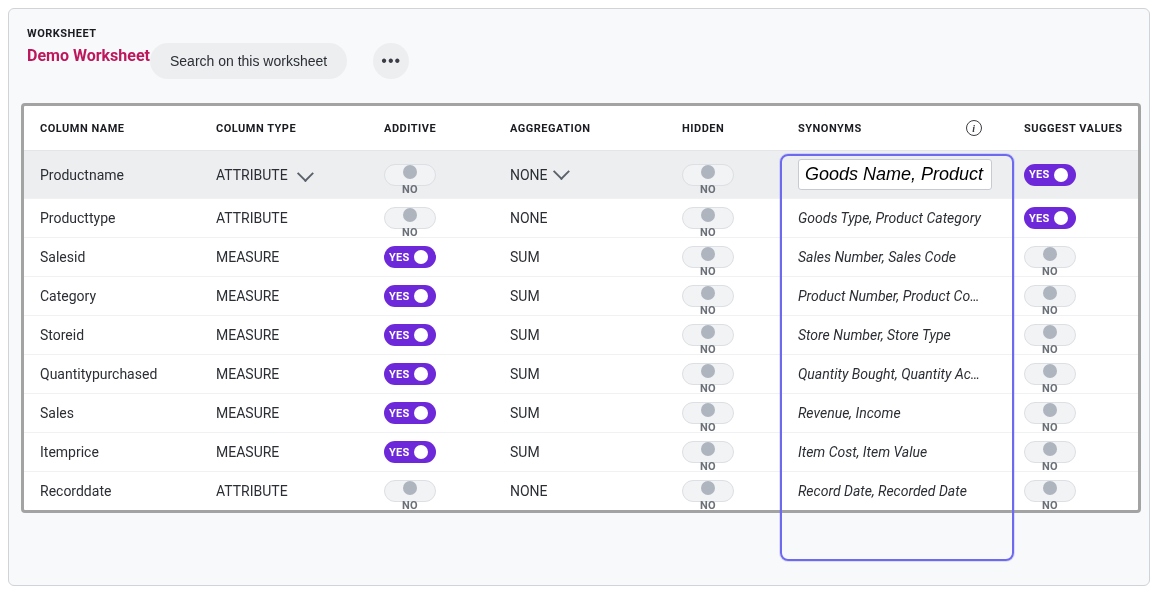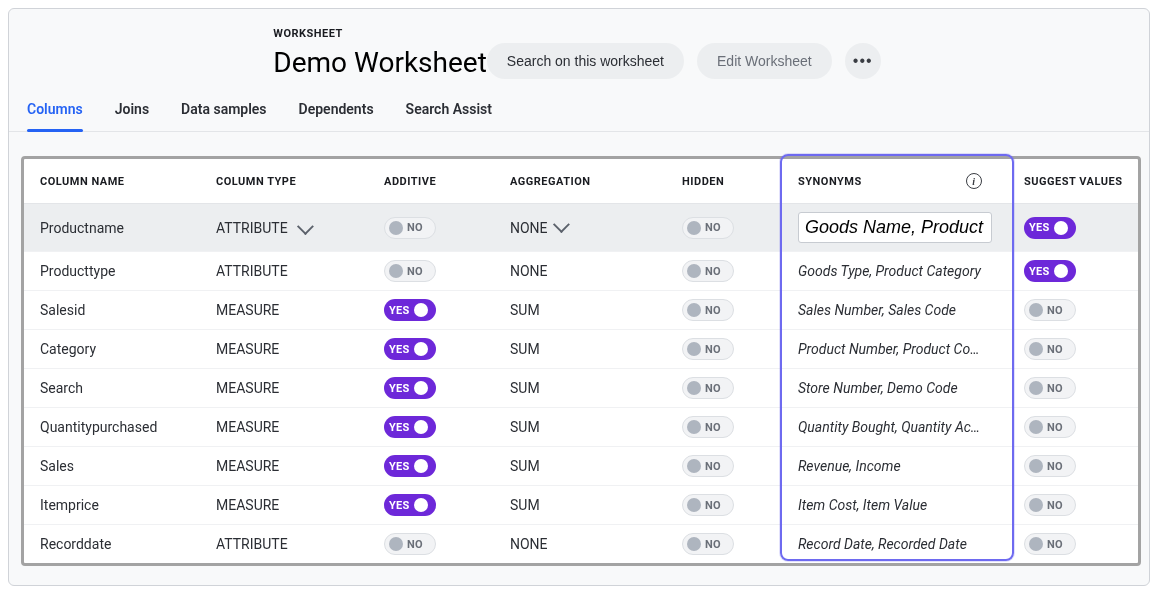--- a/index.html
+++ b/index.html
@@ -12,39 +12,39 @@
     width: 1142px;
     height: 578px;
     border: 1px solid #d0d3d8;
     border-radius: 6px;
     background: #f8f9fa;
     overflow: hidden;
     position: relative;
   }
   .header {
     display: flex;
-    justify-content: center;
+    justify-content: flex-start;
     align-items: flex-start;
     padding: 18px 22px 0 18px;
   }
   .breadcrumb {
     font-size: 11px;
     font-weight: 700;
     letter-spacing: 0.5px;
     color: #1a1c21;
     margin-bottom: 6px;
   }
   .title {
-    font-size: 28px;
-    font-weight: 400;
-    color: #000000;
+    font-size: 16px;
+    font-weight: 700;
+    color: #be185d;
   }
   .header-actions {
     display: flex;
-    gap: 13px;
+    gap: 26px;
     align-items: center;
     margin-top: 16px;
   }
   .btn-pill {
     border: none;
     background: #eceef0;
     color: #2b2e34;
     font-size: 14px;
     padding: 10px 20px;
     border-radius: 24px;
@@ -170,20 +170,21 @@
   }
   .toggle .lbl {
     font-size: 11px;
     font-weight: 700;
     letter-spacing: 0.3px;
   }
   .toggle.off {
     background: #f2f3f5;
     border: 1px solid #dcdfe3;
     justify-content: flex-start;
+    flex-direction: column;
   }
   .toggle.off .knob { background: #aeb5bf; }
   .toggle.off .lbl { color: #6a6f78; }
   .toggle.on {
     background: #6d28d9;
     justify-content: flex-end;
     flex-direction: row-reverse;
   }
   .toggle.on .knob { background: #fff; }
   .toggle.on .lbl { color: #fff; }
@@ -235,34 +236,26 @@
 
 <div class="container">
 
   <div class="header">
     <div>
       <div class="breadcrumb">WORKSHEET</div>
       <div class="title">Demo Worksheet</div>
     </div>
     <div class="header-actions">
       <button class="btn-pill">Search on this worksheet</button>
-      <button class="btn-pill secondary">Edit Worksheet</button>
       <button class="btn-icon-only">
         <span>•••</span>
       </button>
     </div>
   </div>
 
-  <div class="tabs" id="tabs">
-      <div class="tab active">Columns</div>
-      <div class="tab">Joins</div>
-      <div class="tab">Data samples</div>
-      <div class="tab">Dependents</div>
-      <div class="tab">Search Assist</div>
-    </div>
 
   <div class="table-wrap">
     <table>
       <colgroup>
         <col class="col-name">
           <col class="col-type">
           <col class="col-add">
         <col class="col-agg">
           <col class="col-hid">
           <col class="col-syn">
@@ -391,41 +384,41 @@
               </span></td>
             <td>
               <span class="syn-text">Product Number, Product Co…</span>
             </td>
             <td><span class="toggle off">
                 <span class="knob"></span>
                 <span class="lbl">NO</span>
               </span></td>
           </tr>
           <tr>
-            <td>Search</td>
+            <td>Storeid</td>
             <td>
               <div class="type-cell">
                 <span>MEASURE</span>
               </div>
             </td>
             <td><span class="toggle on">
                 <span class="knob"></span>
                 <span class="lbl">YES</span>
               </span></td>
             <td>
               <div class="agg-cell">
                 <span>SUM</span>
               </div>
             </td>
             <td><span class="toggle off">
                 <span class="knob"></span>
                 <span class="lbl">NO</span>
               </span></td>
             <td>
-              <span class="syn-text">Store Number, Demo Code</span>
+              <span class="syn-text">Store Number, Store Type</span>
             </td>
             <td><span class="toggle off">
                 <span class="knob"></span>
                 <span class="lbl">NO</span>
               </span></td>
           </tr>
           <tr>
             <td>Quantitypurchased</td>
             <td>
               <div class="type-cell">

